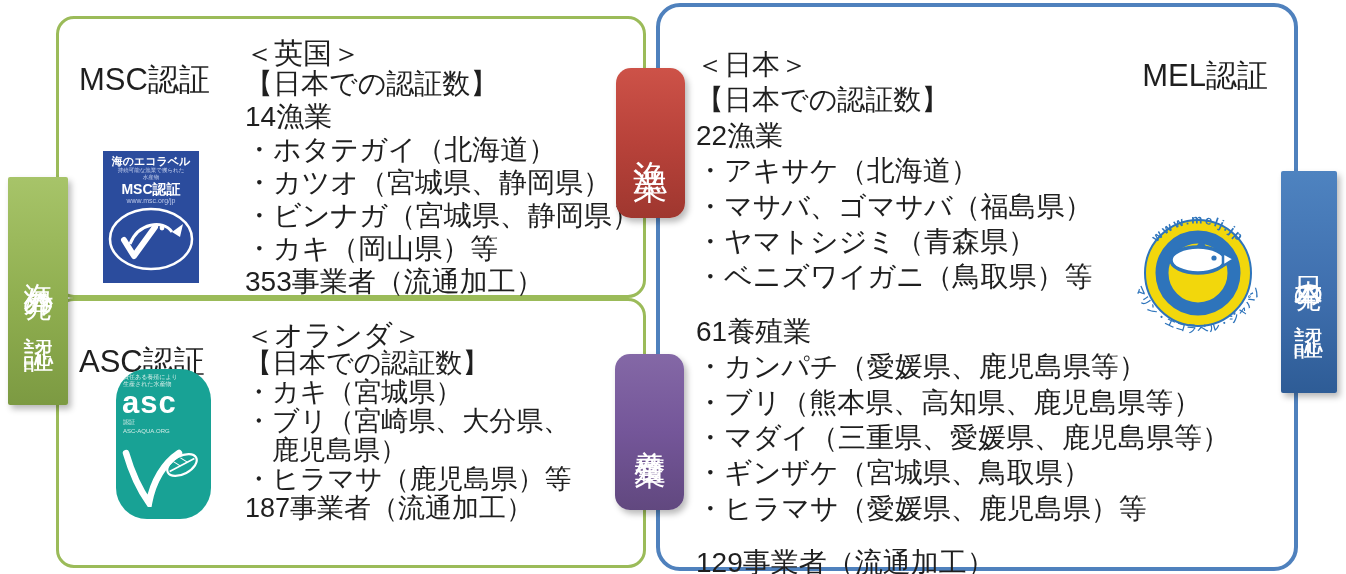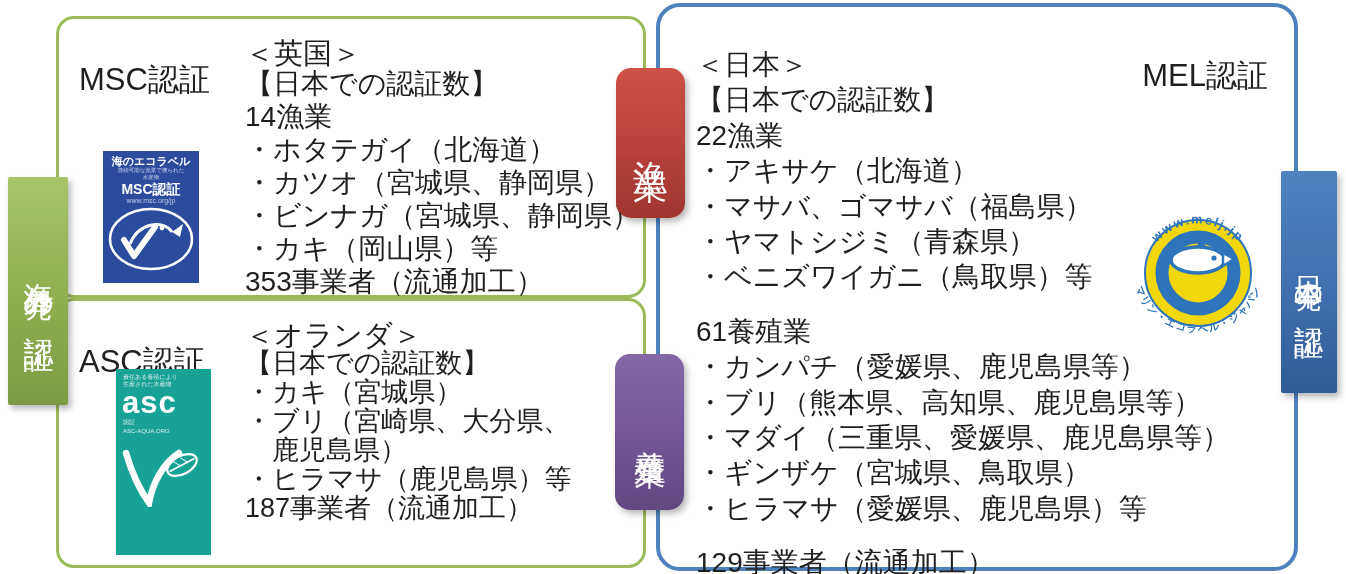--- a/index.html
+++ b/index.html
@@ -45,22 +45,22 @@
 
   
   .msc-logo{position:absolute;left:44px;top:88px;width:96px;height:132px;background:#2b4c9d;
     color:#fff;text-align:center;overflow:hidden;margin-top:44px;}
   .msc-logo .t1{font-size:11px;font-weight:bold;margin-top:4px;line-height:12px;}
   .msc-logo .t2{font-size:5.5px;color:#c9d4f0;line-height:6.5px;}
   .msc-logo .t3{font-size:14px;font-weight:bold;line-height:15px;margin-top:2px;}
   .msc-logo .t4{font-size:7px;color:#bcc8e8;line-height:8px;}
 
   
-  .asc-logo{position:absolute;left:57px;top:68px;width:95px;height:186px;background:#18a295;
-    color:#fff;overflow:hidden;padding-top:5px;box-sizing:border-box;text-align:left;}
+  .asc-logo{position:absolute;left:57px;top:68px;width:95px;height:150px;background:#18a295;
+    color:#fff;overflow:hidden;padding-top:5px;box-sizing:border-box;text-align:left;border-radius:31px;}
   .asc-logo .s1{font-size:6px;color:#d2ece7;line-height:7px;margin-left:7px;}
   .asc-logo .nm{font-size:31px;font-weight:bold;line-height:29px;margin-left:6px;letter-spacing:1px;}
   .asc-logo .s2{font-size:6px;color:#d2ece7;line-height:7px;margin-left:7px;margin-top:2px;}
 
   
   .mel-logo{position:absolute;left:464px;top:190px;width:148px;height:152px;}
 
   svg{display:block;}
 </style>
 </head>

